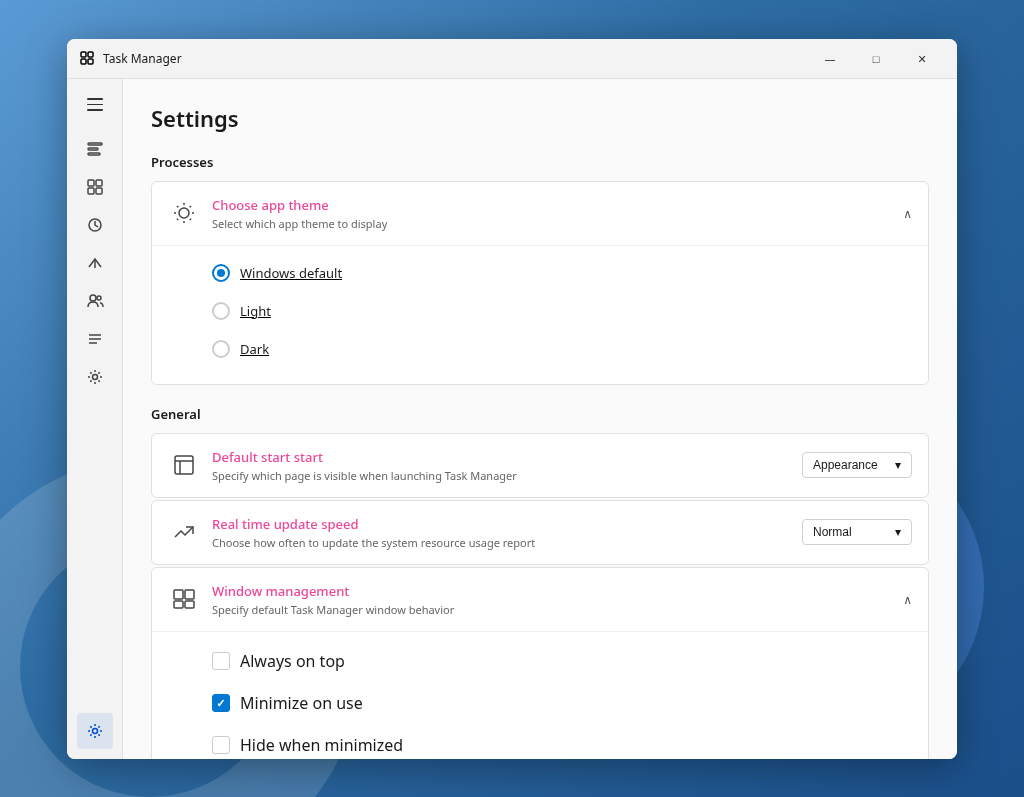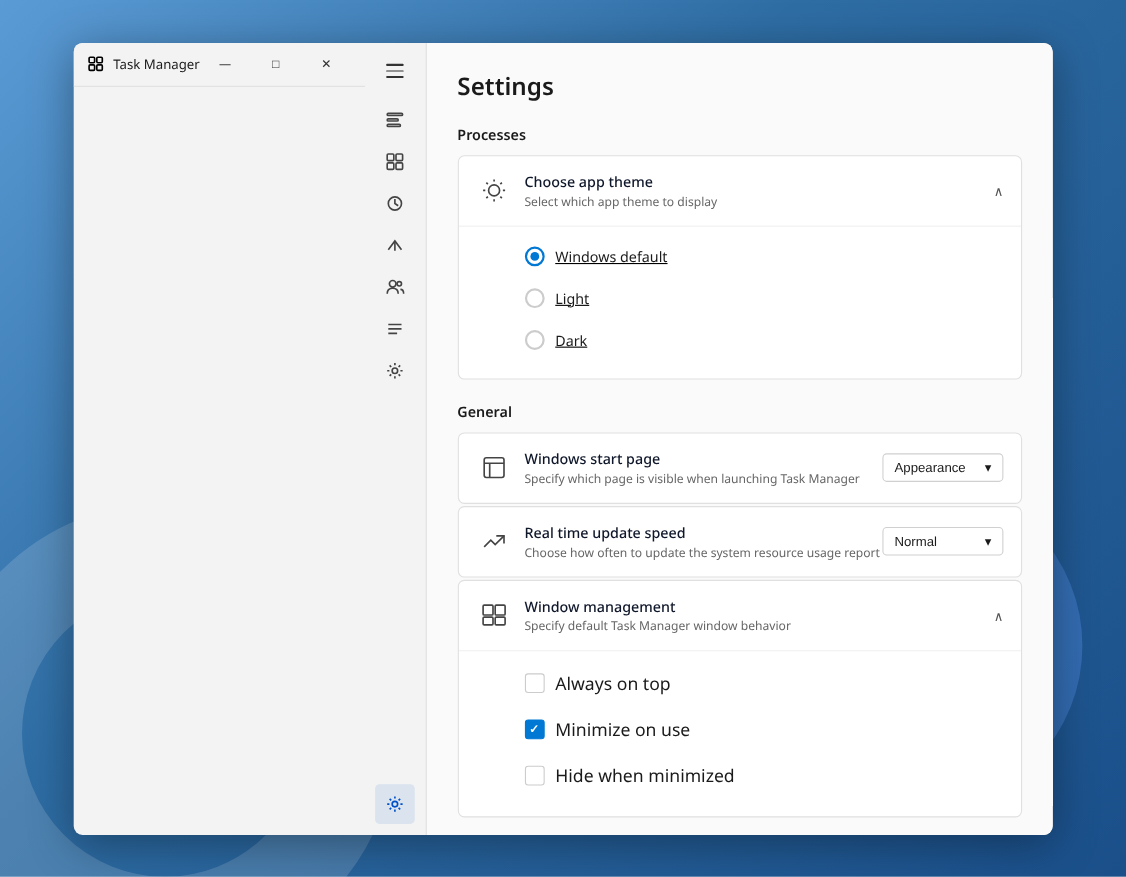--- a/index.html
+++ b/index.html
@@ -39,21 +39,21 @@
     }
 
     
     .window {
       width: 890px;
       height: 720px;
       background: #f3f3f3;
       border-radius: 8px;
       box-shadow: 0 8px 40px rgba(0,0,0,0.35);
       display: flex;
-      flex-direction: row;
+      flex-direction: column;
       overflow: hidden;
       position: relative;
       z-index: 10;
     }
 
     
     .titlebar {
       background: #f3f3f3;
       height: 40px;
       display: flex;
@@ -200,21 +200,21 @@
       justify-content: center;
       margin-right: 12px;
       flex-shrink: 0;
       color: #444;
     }
 
     .card-text { flex: 1; }
     .card-title {
       font-size: 13px;
       font-weight: 500;
-      color: #0f172a;
+      color: #ec4899;
       margin-bottom: 2px;
     }
     .card-subtitle {
       font-size: 11px;
       color: #666;
     }
 
     .card-chevron {
       color: #555;
       font-size: 12px;
@@ -458,21 +458,21 @@
       <div class="card">
         <div class="card-header">
           <div class="card-icon">
             <svg width="24" height="24" viewBox="0 0 24 24">
               <rect x="3" y="3" width="18" height="18" rx="2"></rect>
               <line x1="3" y1="8" x2="21" y2="8"></line>
               <line x1="8" y1="8" x2="8" y2="21"></line>
             </svg>
           </div>
           <div class="card-text">
-            <div class="card-title">Windows start page</div>
+            <div class="card-title">Default start start</div>
             <div class="card-subtitle">Specify which page is visible when launching Task Manager</div>
           </div>
           <button class="dropdown-btn">
             <span>Appearance</span>
             <span>▾</span>
           </button>
         </div>
       </div>
 
       <div class="card">

